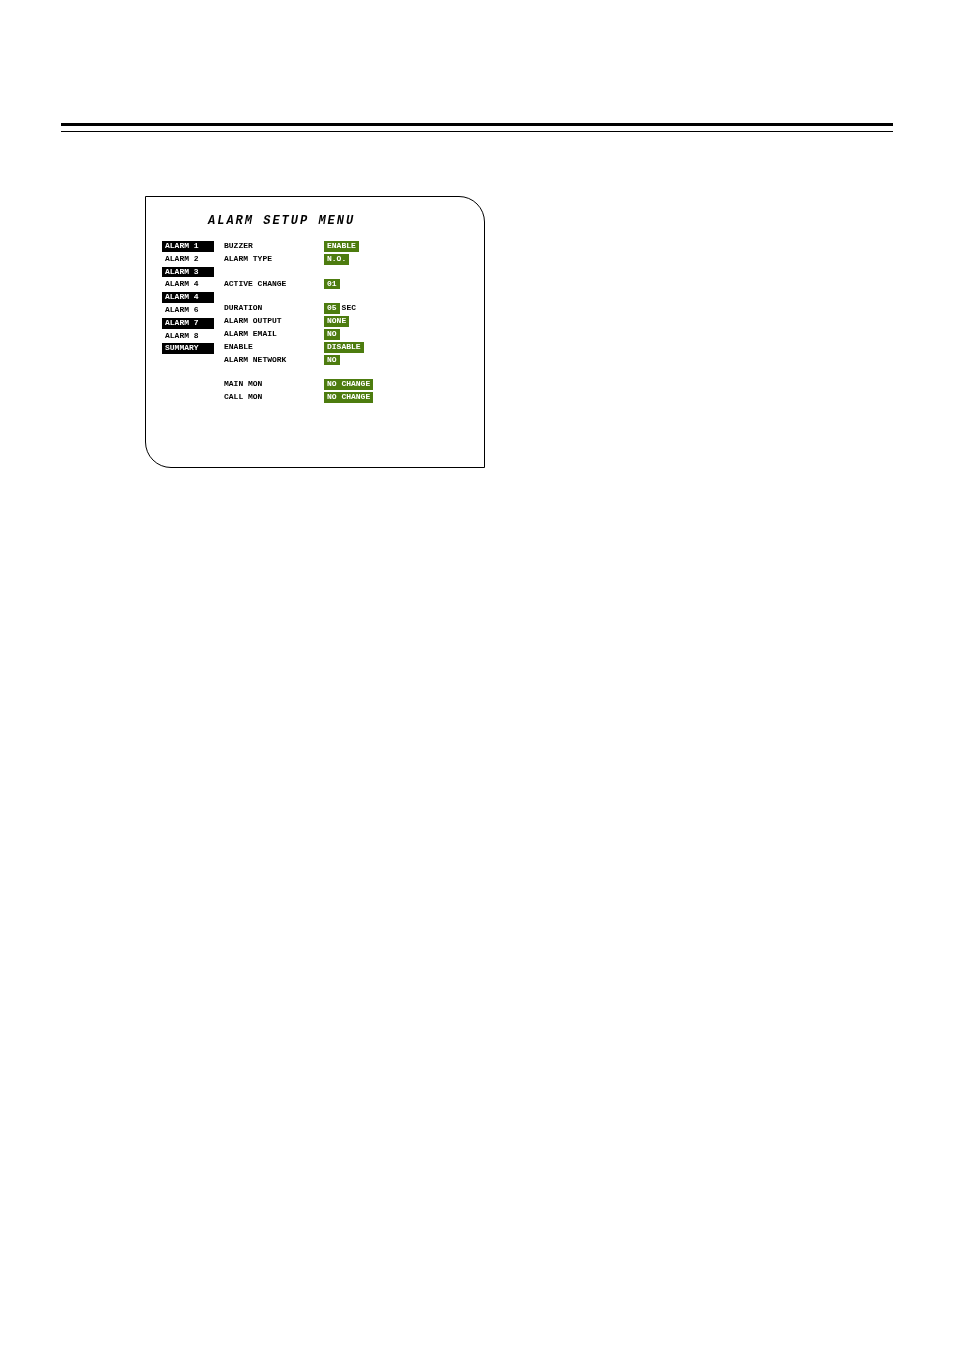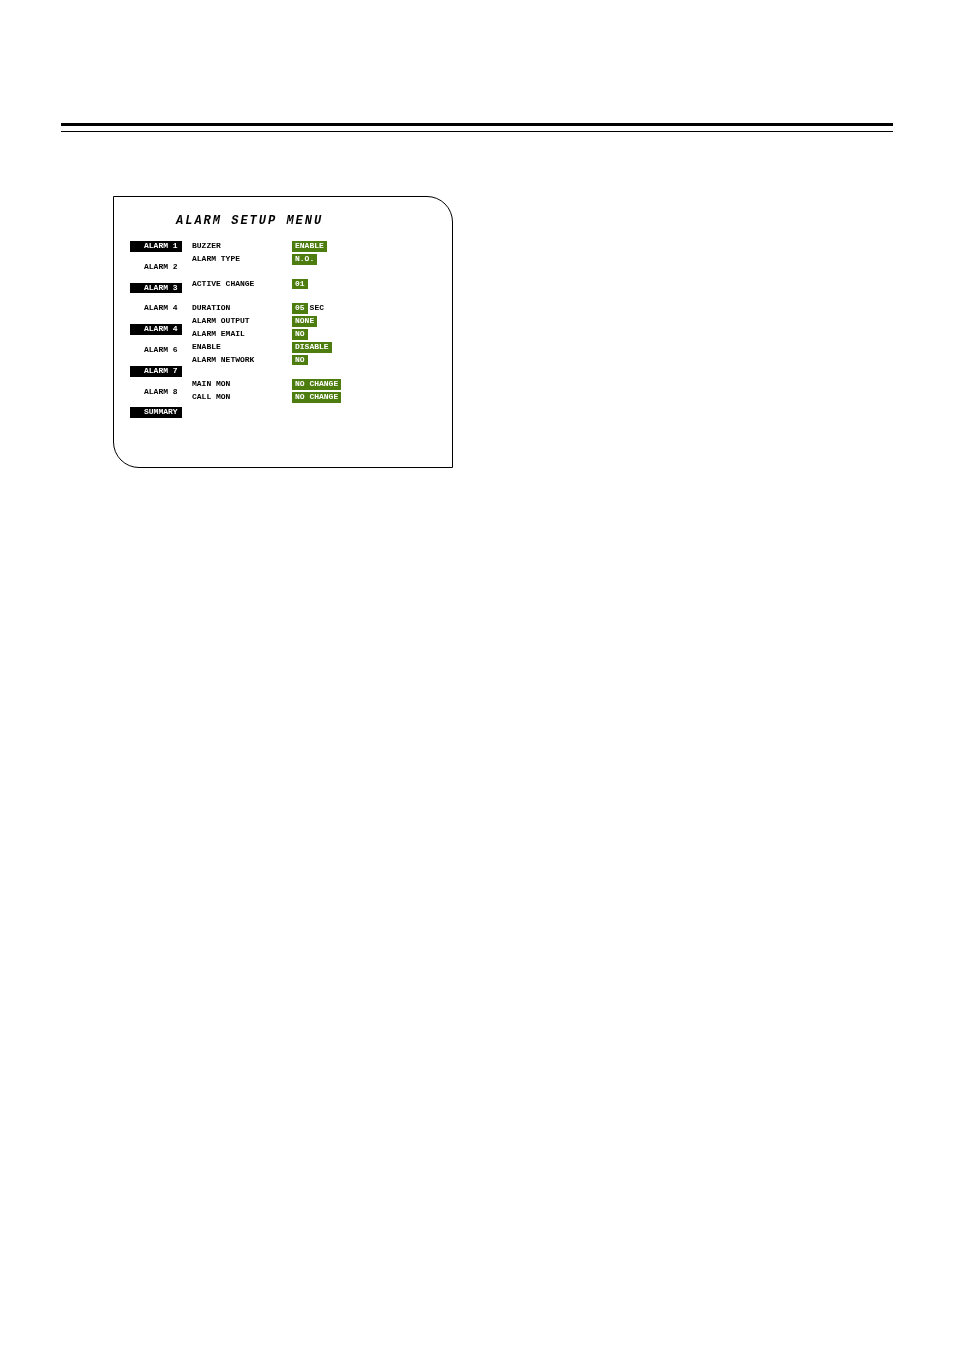--- a/index.html
+++ b/index.html
@@ -35,21 +35,21 @@
     top: 5px;
     left: 0;
     right: 0;
     border-top: 1px solid #000;
   }
 
   
   .shot {
     position: absolute;
     top: 196px;
-    left: 113px;
+    left: 145px;
     width: 340px;
     height: 272px;
     border: 1px solid #000;
     border-top-right-radius: 26px;
     border-bottom-left-radius: 26px;
     background: #fff;
     box-sizing: border-box;
     overflow: hidden;
   }
   .shot::after {
@@ -84,22 +84,22 @@
   .menu-body {
     display: flex;
     align-items: flex-start;
   }
 
   .nav {
     width: 52px;
     flex: none;
   }
   .nav-item {
-    padding: 1px 14px;
-    margin-bottom: 10px;
+    padding: 1px 3px;
+    margin-bottom: 2px;
     line-height: 1.1;
     white-space: nowrap;
   }
   .nav-item.active {
     background: #000;
     color: #fff;
   }
 
   .fields {
     flex: 1 1 auto;

